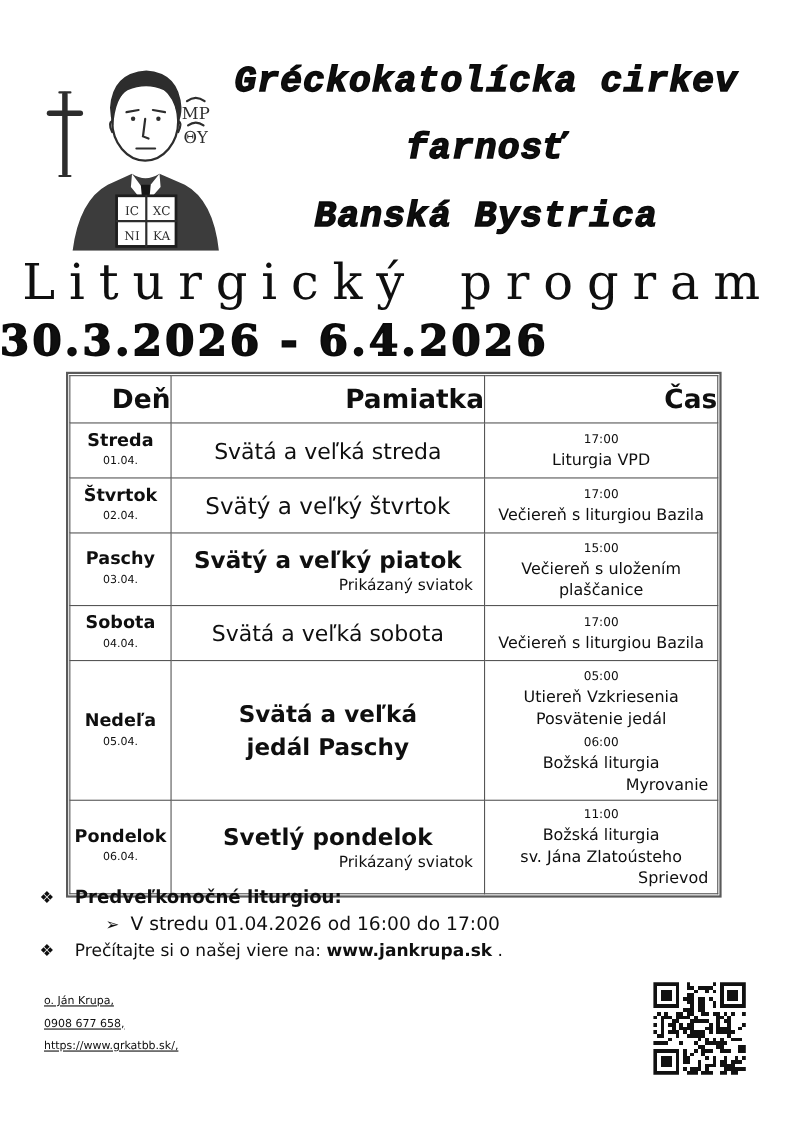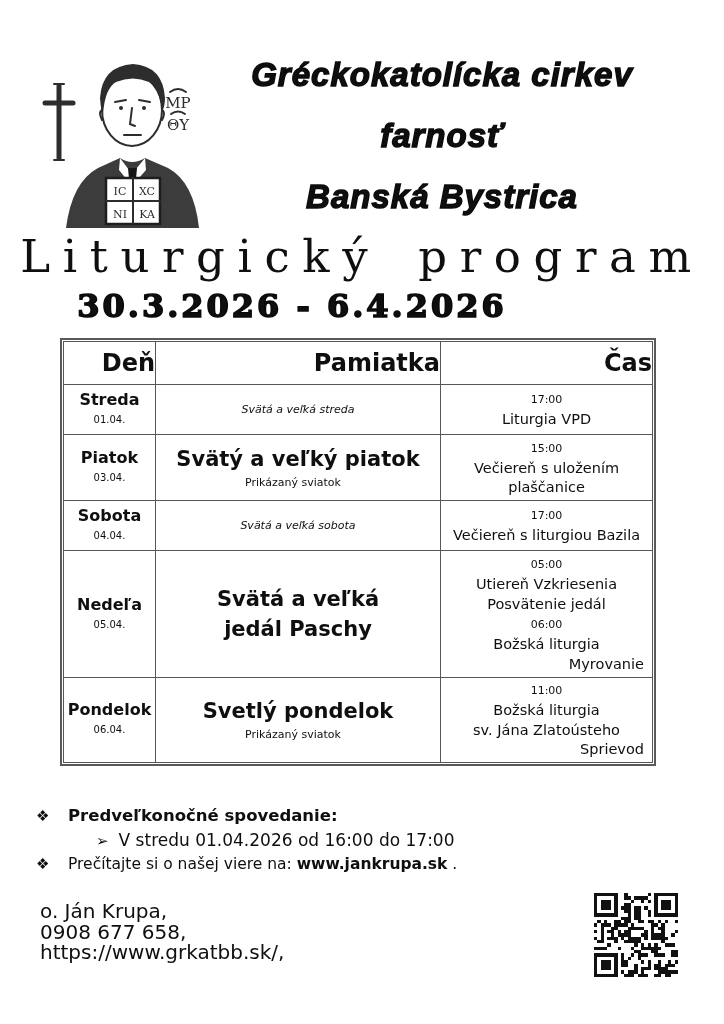--- a/index.html
+++ b/index.html
@@ -4,67 +4,67 @@
 <style>
   html,body{margin:0;padding:0;background:#fff;}
   .page{
     position:relative;width:724px;height:1024px;background:#ffffff;
     color:#0f0f0f;font-family:"DejaVu Sans",sans-serif;overflow:hidden;
   }
   
   .portrait{position:absolute;left:36px;top:40px;width:168px;height:188px;}
   .header-titles{
     position:absolute;left:188px;top:44px;width:508px;text-align:right;
-    font-family:Liberation Sans, sans-serif;font-style:italic;font-weight:900;
+    font-family:Liberation Mono, monospace;font-style:italic;font-weight:900;
     font-size:33px;letter-spacing:1px;-webkit-text-stroke:1.4px #0a0a0a;
   }
   .ht-line{height:61px;display:flex;align-items:center;justify-content:center;}
   .program-title{
     position:absolute;top:230px;left:0;width:724px;text-align:center;
     font-family:"DejaVu Serif",serif;font-size:45px;font-weight:400;
     letter-spacing:0.28em;word-spacing:0.25em;white-space:nowrap;
   }
   .date-range{
-    position:absolute;top:287px;left:0;width:584px;text-align:center;
-    font-family:"DejaVu Serif",serif;font-size:32px;font-weight:900;
+    position:absolute;top:287px;left:0;width:584px;
+    font-family:"DejaVu Serif",serif;font-size:38px;font-weight:900;
     letter-spacing:3px;-webkit-text-stroke:1.6px #0a0a0a;
   }
   
   .schedule{
     position:absolute;left:63px;top:341px;width:589px;
     border-collapse:collapse;table-layout:fixed;
     outline:2px solid #5a5a5a;outline-offset:1.5px;
   }
   .schedule th,.schedule td{border:1.5px solid #565656;padding:2px 0;vertical-align:middle;}
   .schedule th{height:38px;font-size:24px;font-weight:700;text-align:right;}
   .c-day{width:92px;}.c-feast{width:285px;}.c-cas{width:212px;}
   .r0,.r1,.r3{height:50px;}.r2{height:66px;}.r4{height:127px;}.r5{height:80px;}
   .day-cell{text-align:center;}
   .dayname{font-weight:700;font-size:16px;line-height:21px;}
   .daydate{font-size:10px;line-height:20px;}
   .feast-cell{text-align:center;}
-  .feast-sm{font-size:11px;font-style:italic;}
+  .feast-sm{font-size:20px;}
   .feast-lg{font-size:21px;}
   .feast-lg-b{font-size:21px;font-weight:700;line-height:30px;}
-  .subnote{font-size:11px;padding-right:10px;line-height:17px;}
+  .subnote{font-size:14px;text-align:right;padding-right:10px;line-height:17px;}
   .cas-cell{text-align:center;}
   .time{font-weight:400;font-size:11px;line-height:21px;}
   .tline{font-size:14.5px;line-height:19.5px;}
   .tright{font-size:14.5px;line-height:19.5px;text-align:right;padding-right:8px;}
   
   .notes{position:absolute;left:36px;top:806px;width:660px;}
   .note-row{display:flex;align-items:baseline;margin-bottom:5px;}
   .bullet{width:32px;font-size:15px;flex:0 0 32px;}
   .note-bold{font-weight:700;font-size:16.5px;}
   .note-sub{margin-left:60px;font-size:17px;}
   .arrow{margin-right:10px;font-size:15px;}
   .note-plain{font-size:15.5px;}
   .note-link{font-weight:700;}
   
-  .contact{position:absolute;left:40px;top:901px;font-size:20px;line-height:20.5px;}
+  .contact{position:absolute;left:40px;top:901px;font-size:10px;line-height:20.5px;text-decoration:underline;}
   .qr{position:absolute;left:594px;top:893px;width:84px;height:84px;}
   
   .portrait .stroke{fill:none;stroke:#2d2d2d;stroke-width:2;stroke-linecap:round;}
   .portrait text{font-family:"DejaVu Serif",serif;fill:#2d2d2d;}
 </style>
 </head>
 <body>
 
 <div class="page">
 
@@ -143,23 +143,36 @@
           <div class="daydate">01.04.</div>
         </td>
         <td class="feast-cell">
           <div class="feast-sm">Svätá a veľká streda</div>
         </td>
         <td class="cas-cell">
           <div class="time">17:00</div>
           <div class="tline">Liturgia VPD</div>
         </td>
       </tr>
+      <tr class="r1">
+        <td class="day-cell">
+          <div class="dayname">Štvrtok</div>
+          <div class="daydate">02.04.</div>
+        </td>
+        <td class="feast-cell">
+          <div class="feast-lg">Svätý a veľký štvrtok</div>
+        </td>
+        <td class="cas-cell">
+          <div class="time">17:00</div>
+          <div class="tline">Večiereň s liturgiou Bazila</div>
+        </td>
+      </tr>
       <tr class="r2">
         <td class="day-cell">
-          <div class="dayname">Piatok</div>
+          <div class="dayname">Paschy</div>
           <div class="daydate">03.04.</div>
         </td>
         <td class="feast-cell">
           <div class="feast-lg-b">Svätý a veľký piatok</div>
           <div class="subnote">Prikázaný sviatok</div>
         </td>
         <td class="cas-cell">
           <div class="time">15:00</div>
           <div class="tline">Večiereň s uložením</div>
           <div class="tline">plaščanice</div>
@@ -211,21 +224,21 @@
           <div class="tline">sv. Jána Zlatoústeho</div>
           <div class="tright">Sprievod</div>
         </td>
       </tr>
     </tbody>
   </table>
 
   <div class="notes">
     <div class="note-row">
       <span class="bullet">❖</span>
-      <span class="note-bold">Predveľkonočné spovedanie:</span>
+      <span class="note-bold">Predveľkonočné liturgiou:</span>
     </div>
     <div class="note-row note-sub">
       <span class="arrow">➢</span>
       <span>V stredu 01.04.2026 od 16:00 do 17:00</span>
     </div>
     <div class="note-row">
       <span class="bullet">❖</span>
       <span class="note-plain">
         <span>Prečítajte si o našej viere na: </span><span class="note-link">www.jankrupa.sk</span><span> .</span>
       </span>

